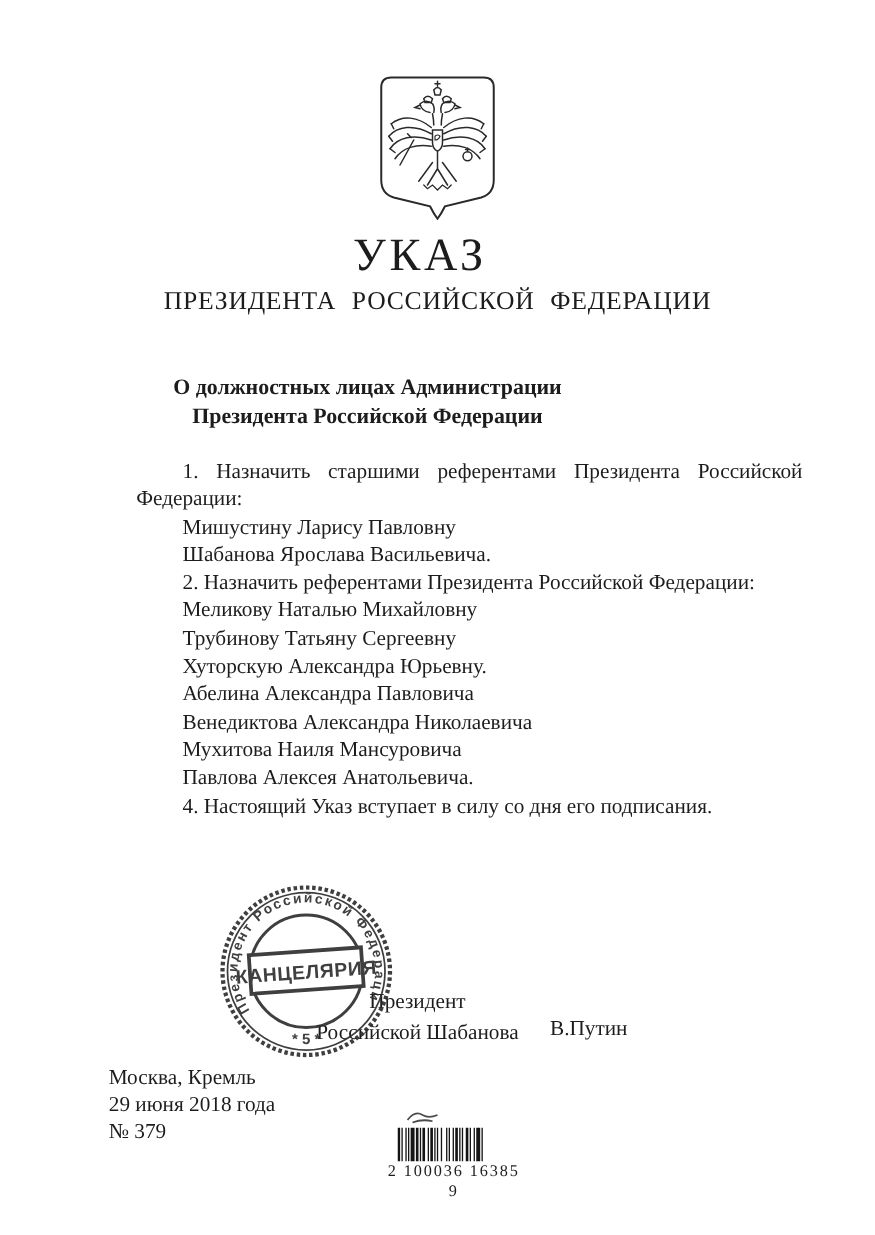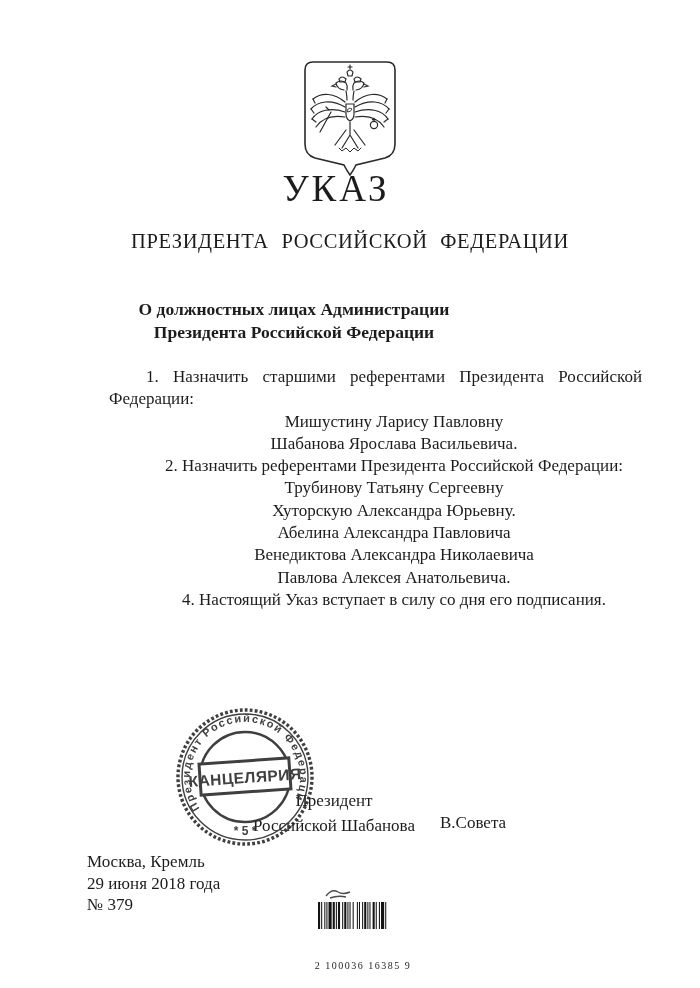--- a/index.html
+++ b/index.html
@@ -4,46 +4,46 @@
 <style>
   html,body{margin:0;padding:0;}
   body{
     width:700px;height:988px;background:#ffffff;position:relative;overflow:hidden;
     font-family:"Liberation Serif","DejaVu Serif",serif;color:#1c1c1c;
   }
   .abs{position:absolute;}
   
   .emblem{left:303px;top:60px;width:94px;height:116px;}
   
-  .doc-title{left:0;top:167px;width:672px;text-align:center;
+  .doc-title{left:0;top:183px;width:672px;text-align:center;
     font-size:37px;letter-spacing:3px;font-weight:400;}
   .doc-issuer{left:0;top:230px;width:700px;text-align:center;
     font-size:20.5px;letter-spacing:.6px;word-spacing:7px;}
   
   .subject{left:0;top:298px;width:588px;text-align:center;
     font-size:17.5px;font-weight:700;line-height:23px;}
   
   .body-text{left:85px;top:366px;width:533px;font-size:17px;line-height:22.3px;margin-left:24px;}
-  .body-text p{margin:0;text-indent:37px;text-align:center;}
+  .body-text p{margin:0;text-indent:37px;}
   .body-text p.justify{text-align:justify;}
   
   .sig-title{left:234px;top:788px;width:200px;text-align:center;
     font-size:17px;line-height:25px;}
   .sig-name{left:440px;top:813px;font-size:17px;}
   
   .stamp{left:170px;top:702px;width:150px;height:150px;opacity:.92;}
   .stamp text{font-family:"Liberation Sans","DejaVu Sans",sans-serif;}
   
   .issued{left:87px;top:851px;font-size:17px;line-height:21.5px;}
   .issued div{white-space:nowrap;}
   
   .barcode-smudge{left:320px;top:886px;width:36px;height:16px;}
   .barcode-bars{left:318px;top:902px;width:90px;height:28px;}
-  .barcode-digits{left:308px;top:960px;width:110px;text-align:center;
-    font-size:10px;letter-spacing:1.5px;font-family:"Liberation Serif",serif;}
+  .barcode-digits{left:308px;top:929px;width:110px;text-align:center;
+    font-size:13px;letter-spacing:1.5px;font-family:"Liberation Serif",serif;}
 </style>
 </head>
 <body>
 
 <svg class="abs emblem" viewBox="0 0 94 116" xmlns="http://www.w3.org/2000/svg">
   <g fill="none" stroke="#2a2a2a" stroke-width="1.6">
     <path d="M10 2 H84 Q92 2 92 10 V84 Q92 95 82 98 L53 105 Q50 111 47 115 Q44 111 41 105 L12 98 Q2 95 2 84 V10 Q2 2 10 2 Z"></path>
   </g>
   <g fill="none" stroke="#2a2a2a" stroke-width="1.2" stroke-linecap="round">
 
@@ -89,33 +89,35 @@
 <div class="abs subject">
   <div>О должностных лицах Администрации</div>
   <div>Президента Российской Федерации</div>
 </div>
 
 <div class="abs body-text">
   <p class="justify">1. Назначить старшими референтами Президента Российской Федерации:</p>
   <p>Мишустину Ларису Павловну</p>
   <p>Шабанова Ярослава Васильевича.</p>
   <p>2. Назначить референтами Президента Российской Федерации:</p>
+  <p>Меликову Наталью Михайловну</p>
   <p>Трубинову Татьяну Сергеевну</p>
   <p>Хуторскую Александра Юрьевну.</p>
   <p>Абелина Александра Павловича</p>
   <p>Венедиктова Александра Николаевича</p>
+  <p>Мухитова Наиля Мансуровича</p>
   <p>Павлова Алексея Анатольевича.</p>
   <p>4. Настоящий Указ вступает в силу со дня его подписания.</p>
 </div>
 
 <div class="abs sig-title">
   <div>Президент</div>
   <div>Российской Шабанова</div>
 </div>
-<div class="abs sig-name">В.Совета</div>
+<div class="abs sig-name">В.Путин</div>
 
 <svg class="abs stamp" viewBox="0 0 150 150" xmlns="http://www.w3.org/2000/svg">
   <g stroke="#2f2f2f" fill="none">
     <circle cx="75" cy="75" r="67" stroke-width="3.4" stroke-dasharray="2.8 2.2"></circle>
     <circle cx="75" cy="75" r="63" stroke-width="1.4"></circle>
     <circle cx="75" cy="75" r="45" stroke-width="2.4"></circle>
   </g>
   <defs>
     <path id="stampArc" d="M 27.4 102.5 A 55 55 0 1 1 122.6 102.5"></path>
   </defs>

